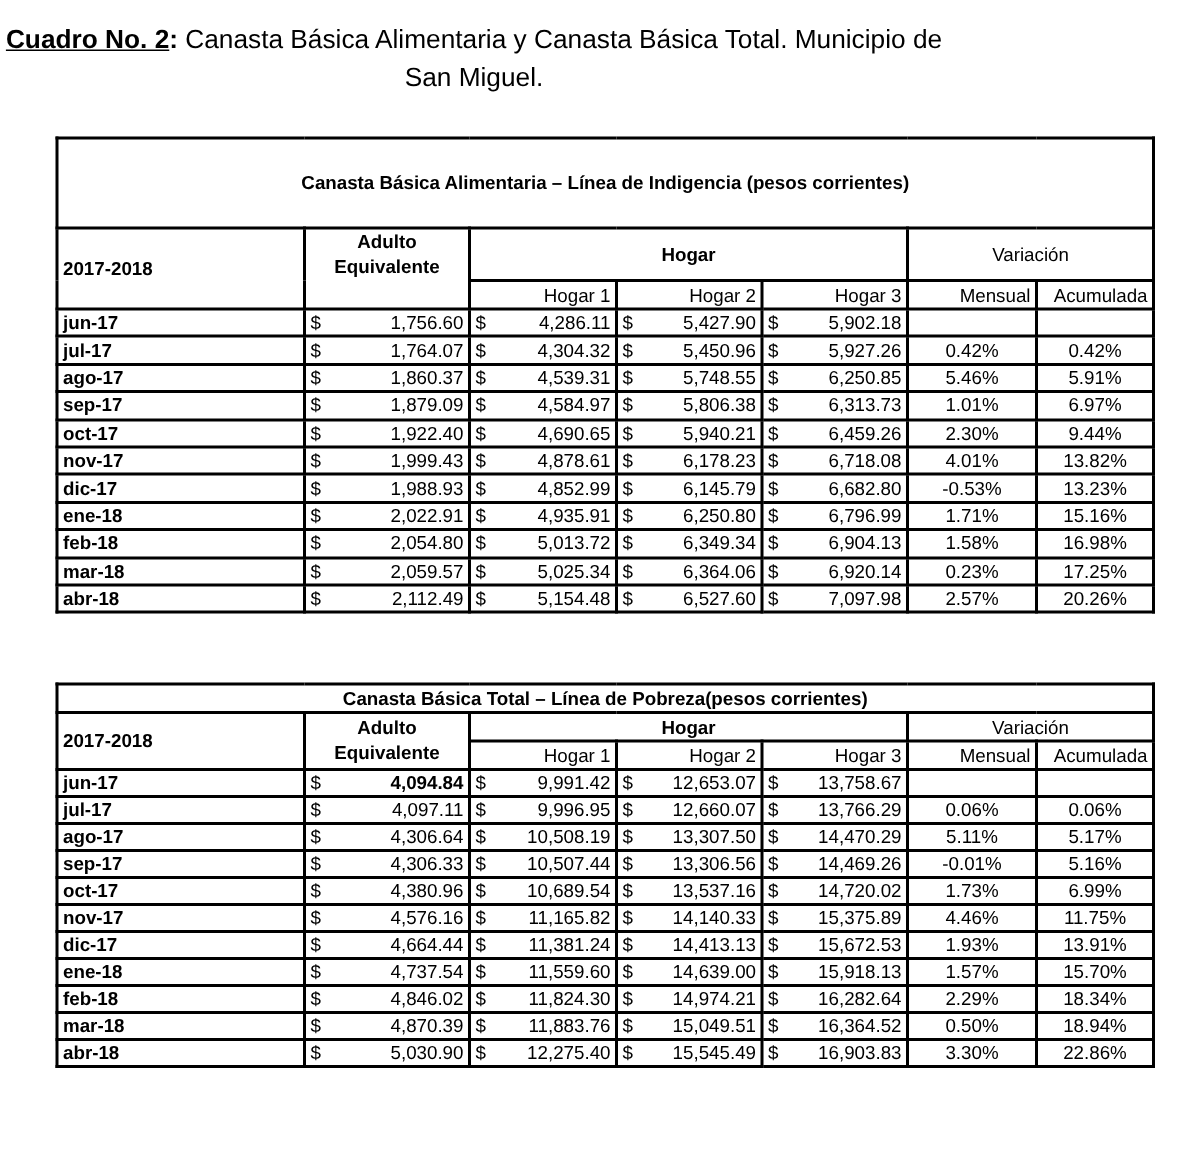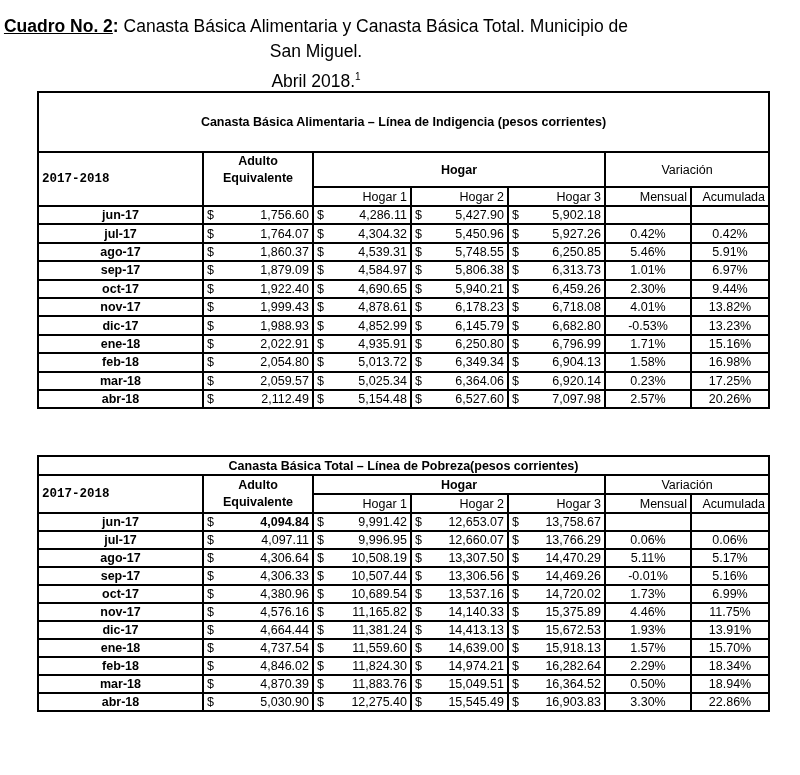--- a/index.html
+++ b/index.html
@@ -15,46 +15,43 @@
   .tbl col.c-h1 { width:98px; }
   .tbl col.c-h2 { width:97px; }
   .tbl col.c-h3 { width:97px; }
   .tbl col.c-mens { width:86px; }
   .tbl col.c-acum { width:78px; }
   .t1 { top:91px; }
   .t2 { top:455px; }
   .title-cell { text-align:center; font-weight:bold; font-size:12.5px; }
   .t1 .title-cell { height:58px; }
   .t2 .title-cell { height:17px; }
-  .hdr-year { font-weight:bold; text-align:left; vertical-align:middle;font-family:Liberation Mono, monospace; }
+  .hdr-year { font-weight:bold; text-align:left; vertical-align:middle; }
   .hdr-adult { font-weight:bold; text-align:center; line-height:17px; vertical-align:top; padding-top:6px;margin-left:12px; }
   .t2 .hdr-adult { padding-top:1px; }
   .hdr-group { text-align:center; }
   .hdr-group.bold { font-weight:bold; }
   .t1 .hdr-row1 td { height:33px; }
   .t1 .hdr-row2 td { height:17px; }
   .t2 .hdr-row1 td { height:17px; }
   .t2 .hdr-row2 td { height:17px; }
   .hdr-sub { text-align:right; }
   .t1 .data-row td { height:16.4px; }
   .t2 .data-row td { height:16.0px; }
-  .date-cell { text-align:center; font-weight:bold; }
+  .date-cell { text-align:left; font-weight:bold; }
   .money { display:flex; justify-content:space-between; }
   .pct { text-align:center; }
   .bold-val .val { font-weight:bold; }
 </style>
 </head>
 <body>
 
 <div class="page-title">
   <div>
     <span class="lead"><span class="u">Cuadro No. 2</span><span>:</span></span><span> Canasta Básica Alimentaria y Canasta Básica Total. Municipio de San Miguel.</span>
-  </div>
-  <div>
-    <span>Abril 2018.</span><sup>1</sup>
   </div>
 </div>
 
 <table class="tbl t1">
   <colgroup>
     <col class="c-date">
       <col class="c-adult">
       <col class="c-h1">
       <col class="c-h2">
       <col class="c-h3">

